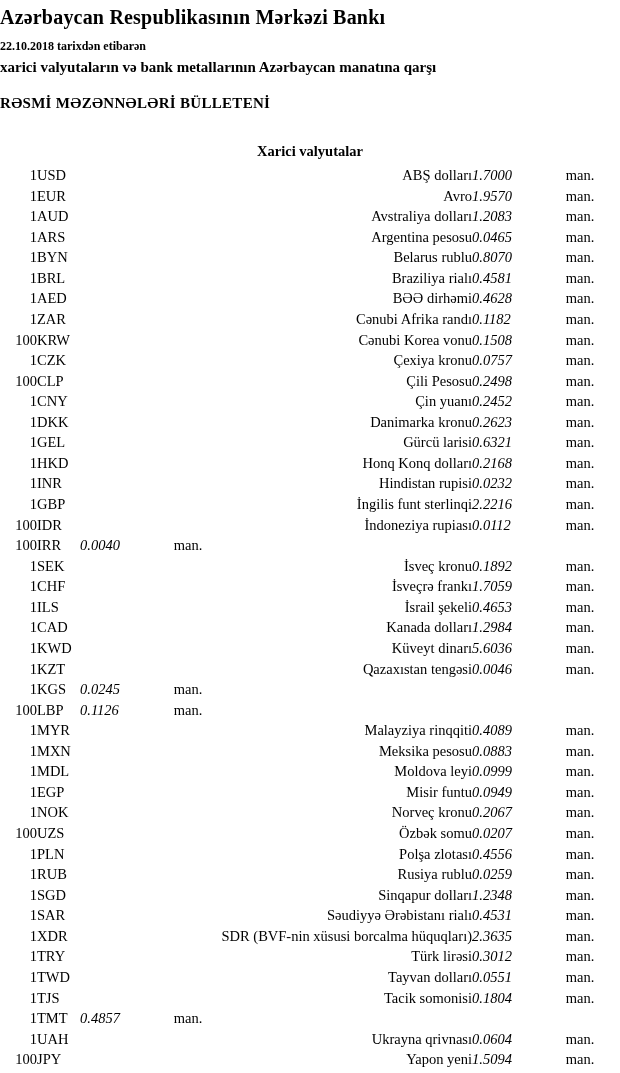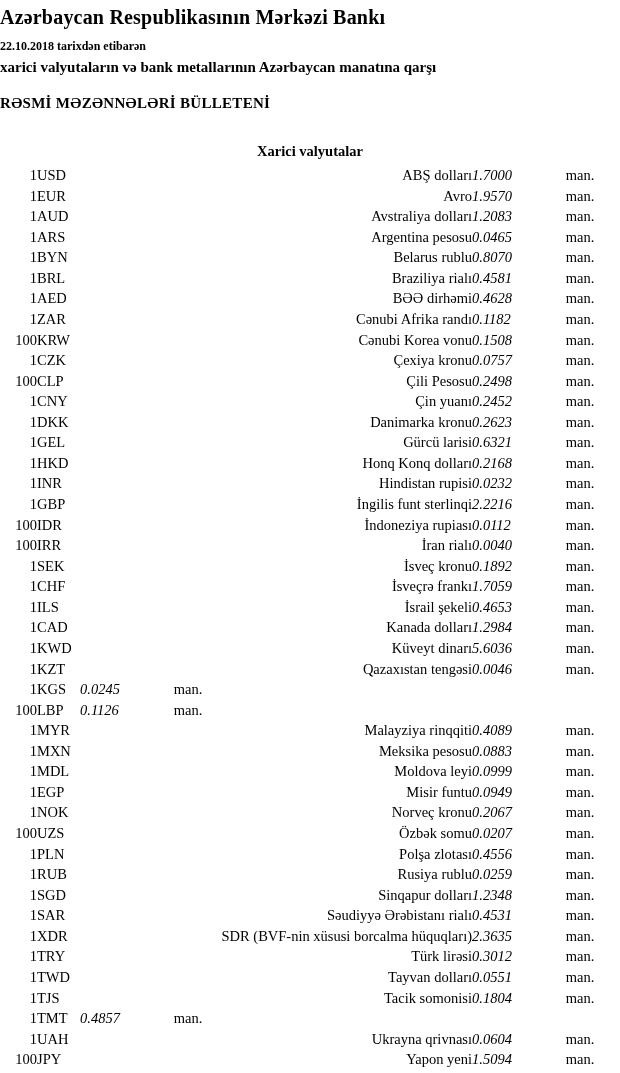--- a/index.html
+++ b/index.html
@@ -253,21 +253,20 @@
     <span class="col-nominal">100</span>
     <span class="col-code">IDR</span>
     <span class="col-name">İndoneziya rupiası</span>
     <span class="col-rate">0.0112</span>
     <span class="col-unit">man.</span>
   </div>
 
   <div class="rate-row">
     <span class="col-nominal">100</span>
     <span class="col-code">IRR</span>
-    <span class="col-name">İran rialı</span>
     <span class="col-rate">0.0040</span>
     <span class="col-unit">man.</span>
   </div>
 
   <div class="rate-row">
     <span class="col-nominal">1</span>
     <span class="col-code">SEK</span>
     <span class="col-name">İsveç kronu</span>
     <span class="col-rate">0.1892</span>
     <span class="col-unit">man.</span>

